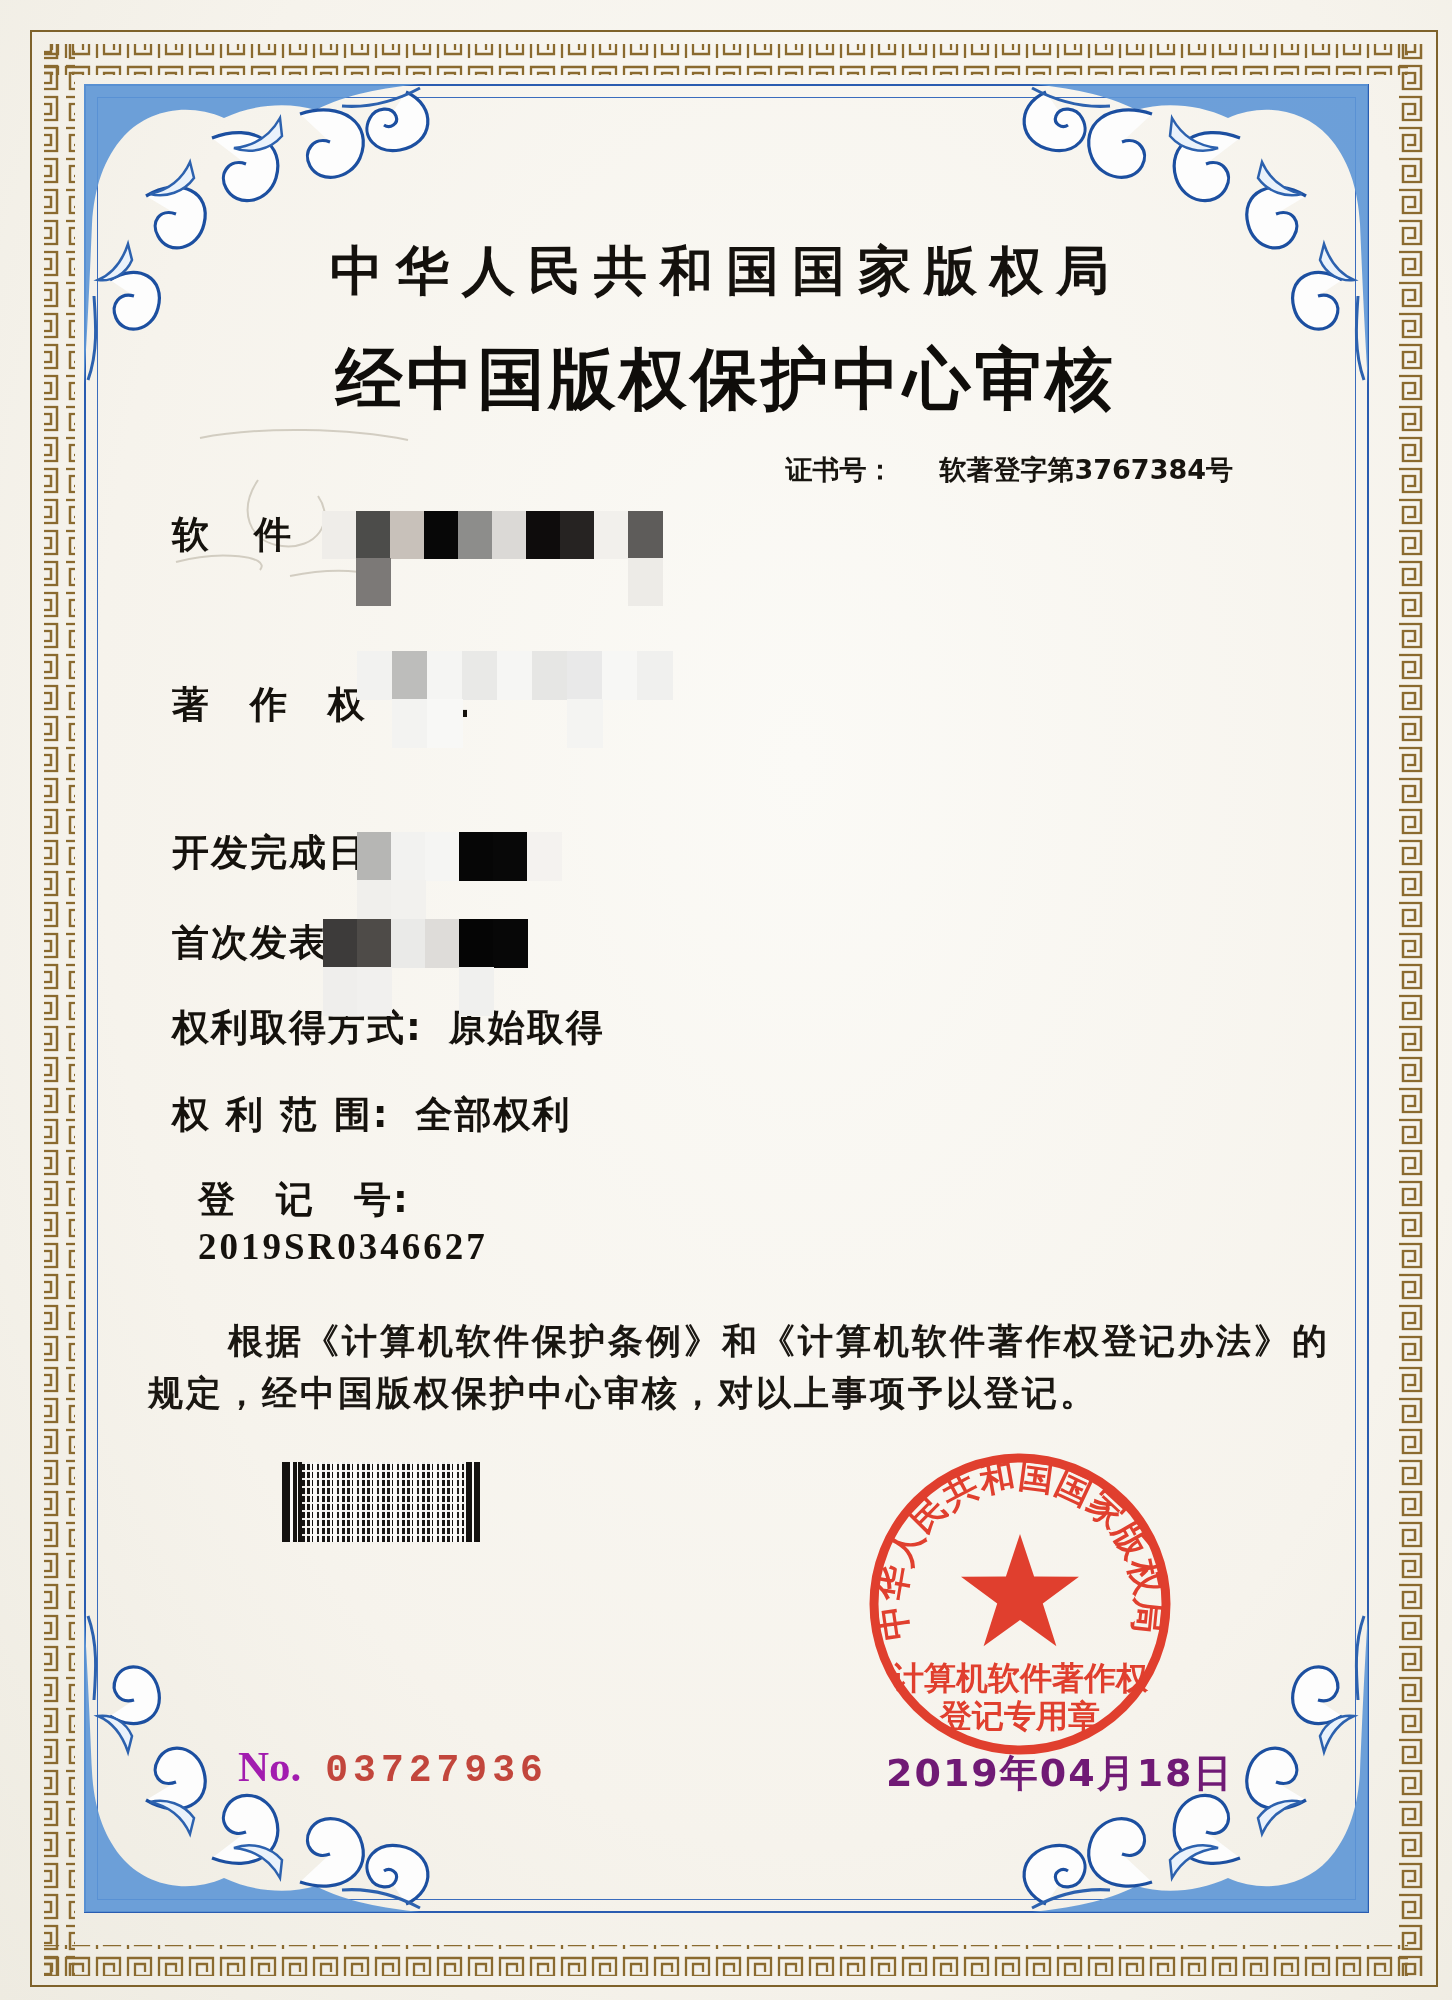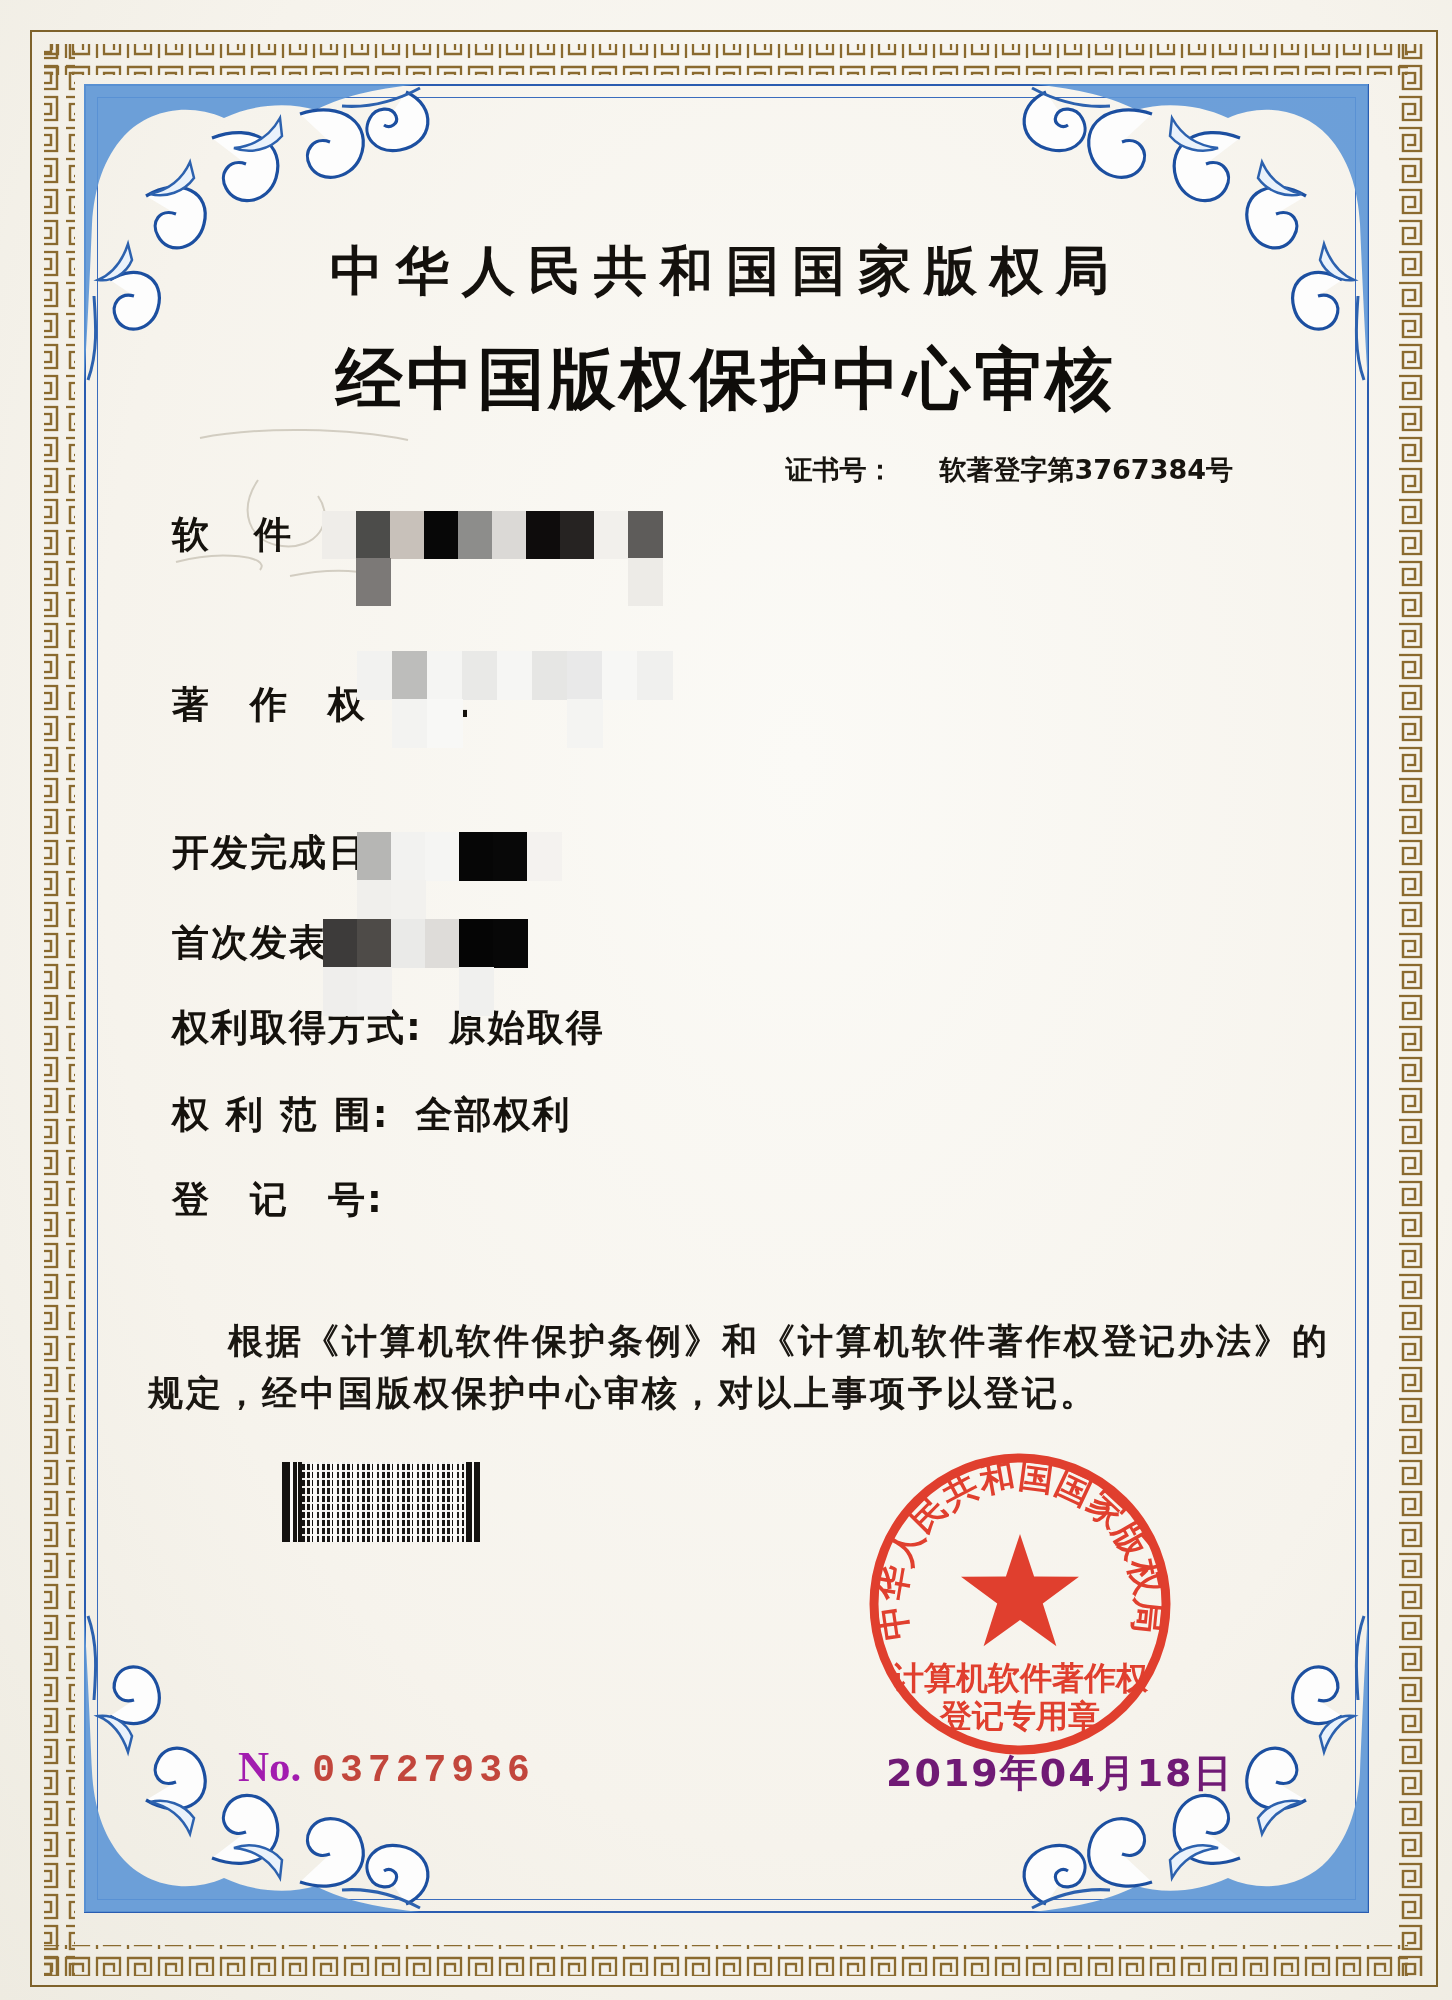--- a/index.html
+++ b/index.html
@@ -45,21 +45,21 @@
   }
   .barcode::before{content:"";position:absolute;left:0;top:0;width:20px;height:100%;
     background:linear-gradient(90deg,#141210 0 8px,#f8f7f5 8px 11px,#141210 11px 15px,#f8f7f5 15px 16px,#141210 16px 20px);}
   .barcode::after{content:"";position:absolute;right:0;top:0;width:16px;height:100%;
     background:linear-gradient(90deg,#f8f7f5 0 2px,#141210 2px 8px,#f8f7f5 8px 10px,#141210 10px 16px);}
   
   #seal-svg{position:absolute;left:858px;top:1446px;z-index:4;opacity:.93;}
   .issue-date{position:absolute;left:886px;top:1748px;z-index:5;font-size:38px;font-weight:700;letter-spacing:2px;color:#701a75;}
   .serial{position:absolute;left:238px;top:1742px;z-index:3;display:flex;align-items:baseline;}
   .serial .no{font-family:"Liberation Serif", serif;font-size:43px;font-weight:700;color:#a21caf;}
-  .serial .digits{margin-left:11px;font-family:"Liberation Mono", monospace;font-size:38px;font-weight:700;
+  .serial .digits{margin-left:24px;font-family:"Liberation Mono", monospace;font-size:38px;font-weight:700;
     color:#c2463c;letter-spacing:5px;}
   
   #redaction-layer{position:absolute;left:0;top:0;width:100%;height:100%;z-index:3;pointer-events:none;}
   .mcell{position:absolute;}
   #ghost-svg{position:absolute;left:140px;top:330px;z-index:2;opacity:.55;}
 </style>
 </head>
 <body>
 
 <div class="gold-line"></div>
@@ -140,20 +140,21 @@
 <div class="field f-acq">
   <span>权利取得方式:</span>
   <span class="val">原始取得</span>
 </div>
 <div class="field f-scope">
   <span>权 利 范 围:</span>
   <span class="val">全部权利</span>
 </div>
 <div class="field f-reg">
   <span>登　记　号:</span>
+  <span class="val">2019SR0346627</span>
 </div>
 
 <div class="stmt stmt1">根据《计算机软件保护条例》和《计算机软件著作权登记办法》的</div>
 <div class="stmt stmt2">规定，经中国版权保护中心审核，对以上事项予以登记。</div>
 
 <div class="barcode"></div>
 
 <div id="redaction-layer">
     <div class="mcell" style="left: 322px; top: 511px; width: 35px; height: 48px; background: rgb(239, 237, 233);"></div>
     <div class="mcell" style="left: 356px; top: 511px; width: 35px; height: 48px; background: rgb(76, 76, 74);"></div>

